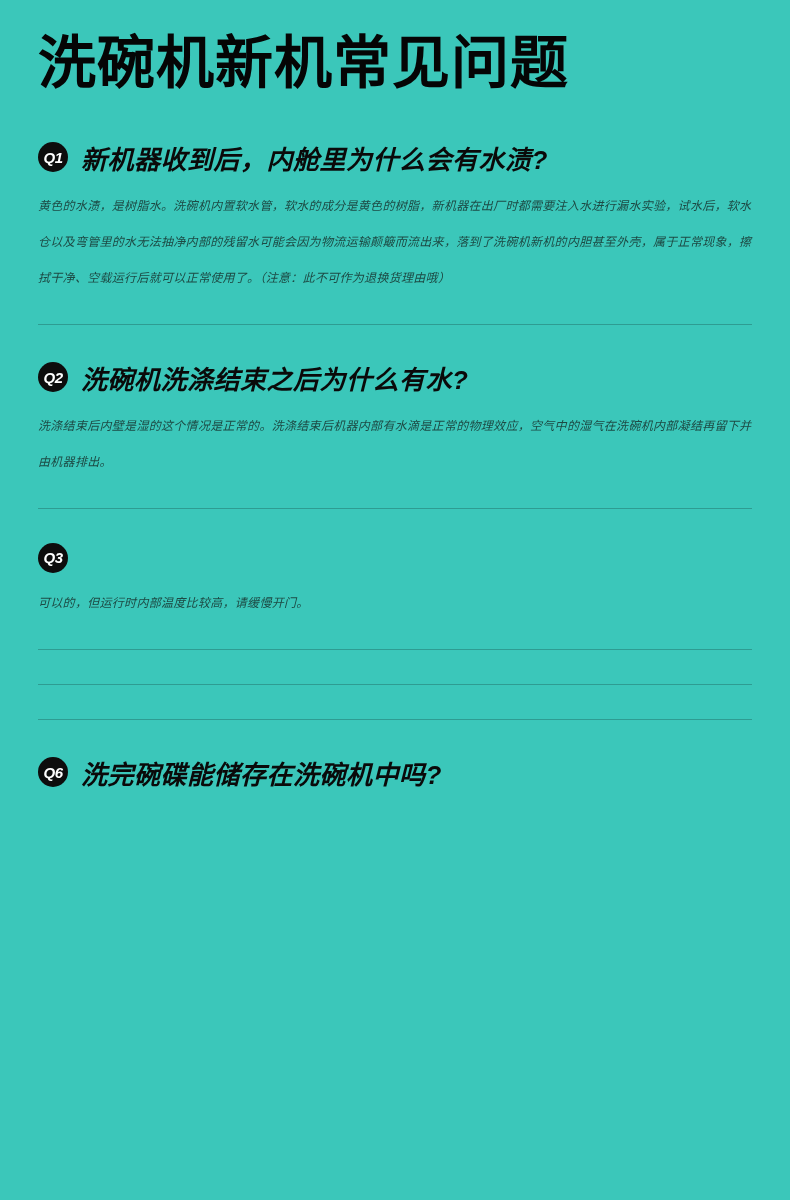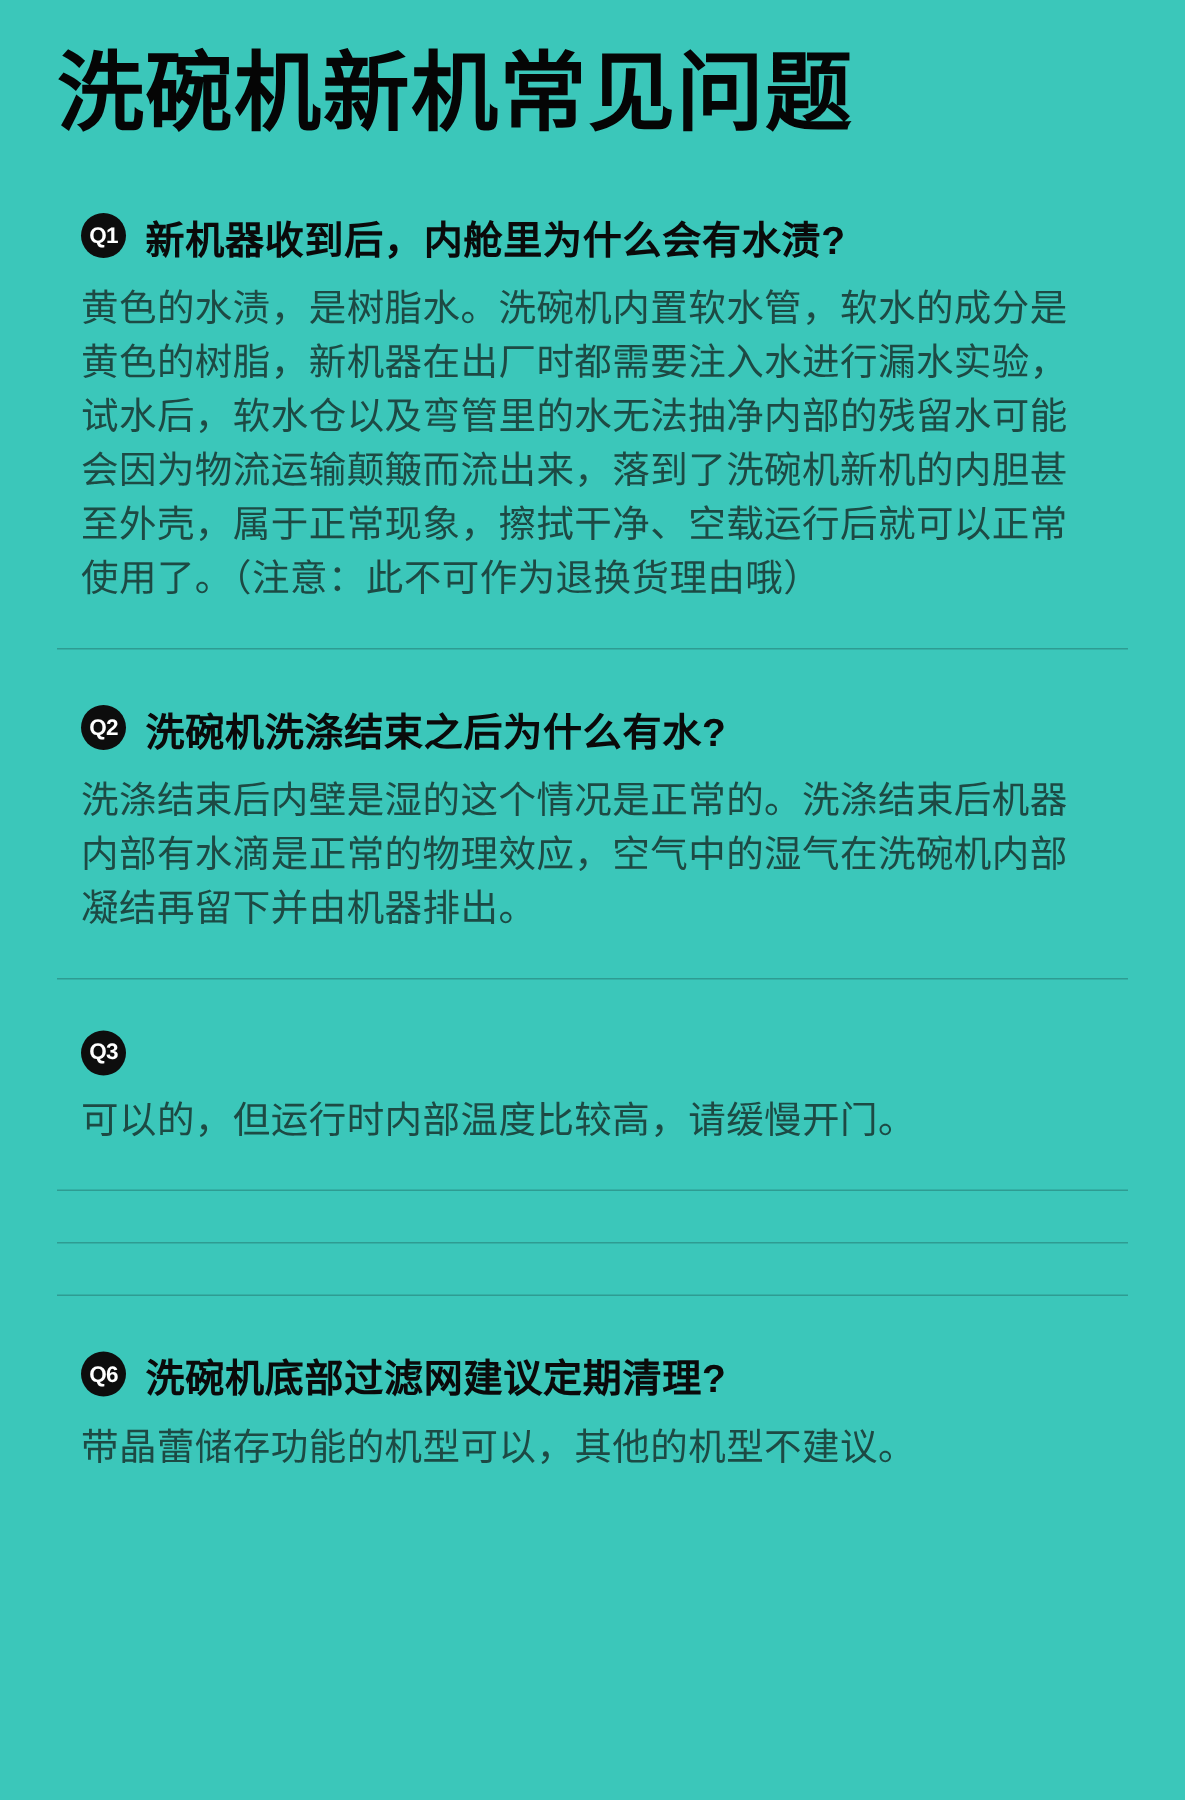--- a/index.html
+++ b/index.html
@@ -26,21 +26,21 @@
     padding:30px 38px 0 38px;
   }
   .page-title{
     margin:0 0 42px 0;
     font-size:58px;
     line-height:1.15;
     font-weight:900;
     letter-spacing:1px;
     color:var(--title-color);
   }
-  .faq-section{margin:16px;}
+  .faq-section{margin:0;font-style:italic;}
   .qa-heading{
     display:flex;
     align-items:center;
     gap:13px;
     margin:0 0 12px 0;
   }
   .q-badge{
     flex:0 0 auto;
     width:30px;
     height:30px;
@@ -55,21 +55,21 @@
     justify-content:center;
   }
   .q-text{
     font-size:26px;
     font-weight:700;
     color:var(--question-color);
     letter-spacing:0.5px;
   }
   .answer{
     margin:0;
-    font-size:25px;
+    font-size:12px;
     line-height:36px;
     color:var(--answer-color);
     letter-spacing:0.3px;
   }
   .divider{
     border:none;
     border-top:1px solid var(--divider-color);
     margin:28px 0 34px 0;
     height:0;
   }
@@ -107,18 +107,17 @@
   </section>
   <hr class="divider">
 
   <hr class="divider">
 
   <hr class="divider">
 
   <section class="faq-section">
     <div class="qa-heading">
       <span class="q-badge">Q6</span>
-      <span class="q-text">洗碗机底部过滤网建议定期清理?</span>
+      <span class="q-text">洗完碗碟能储存在洗碗机中吗?</span>
     </div>
-    <p class="answer">带晶蕾储存功能的机型可以，其他的机型不建议。</p>
   </section>
 
 </div>
 
 </body></html>

